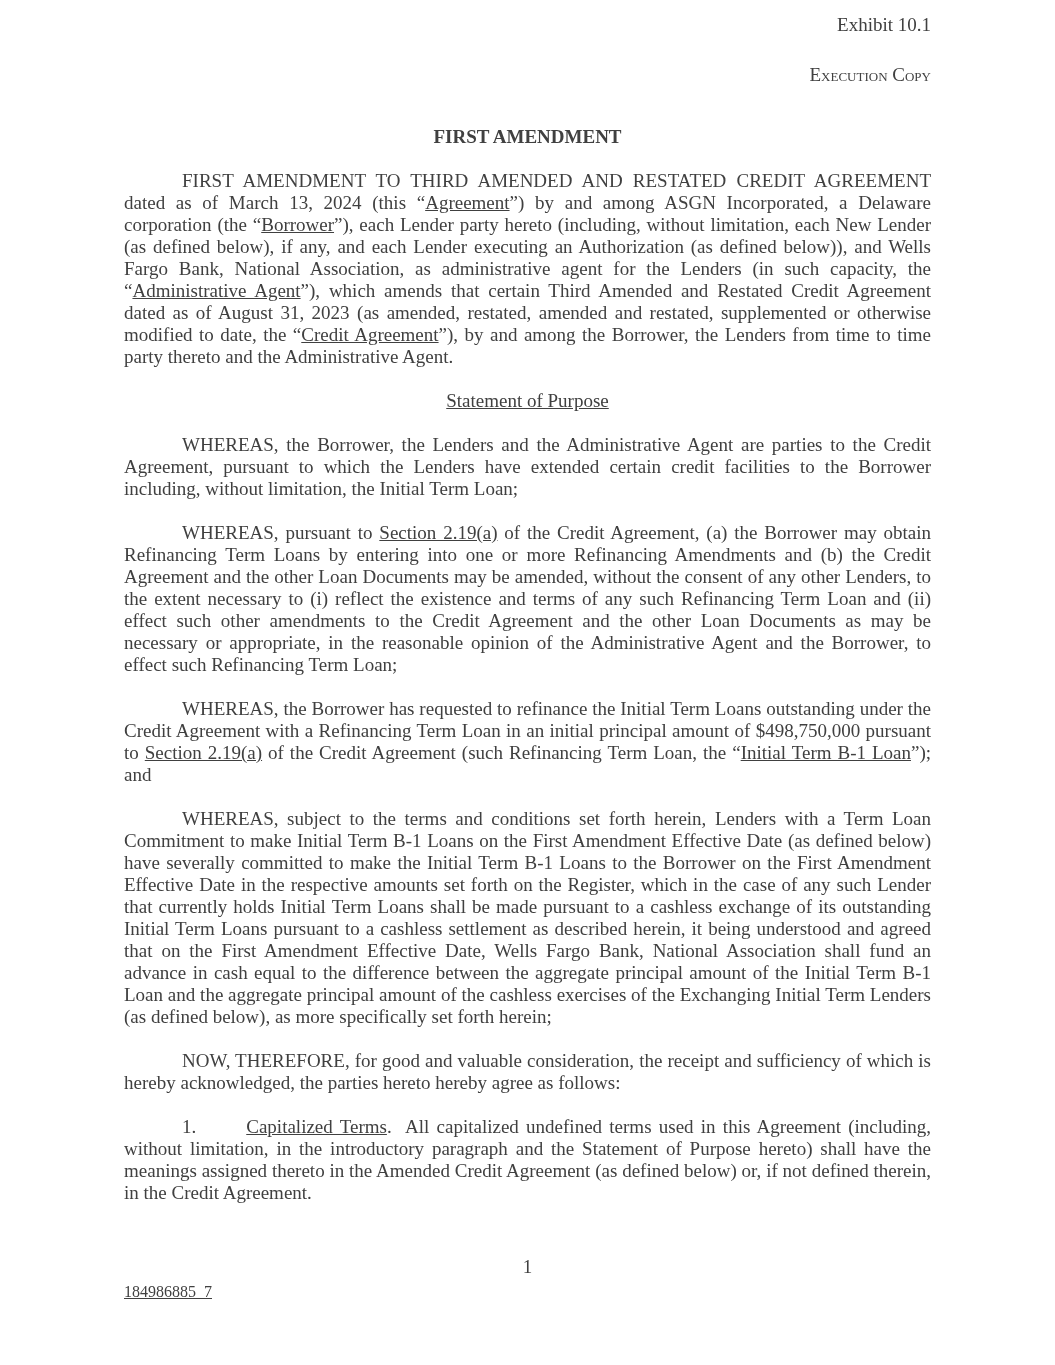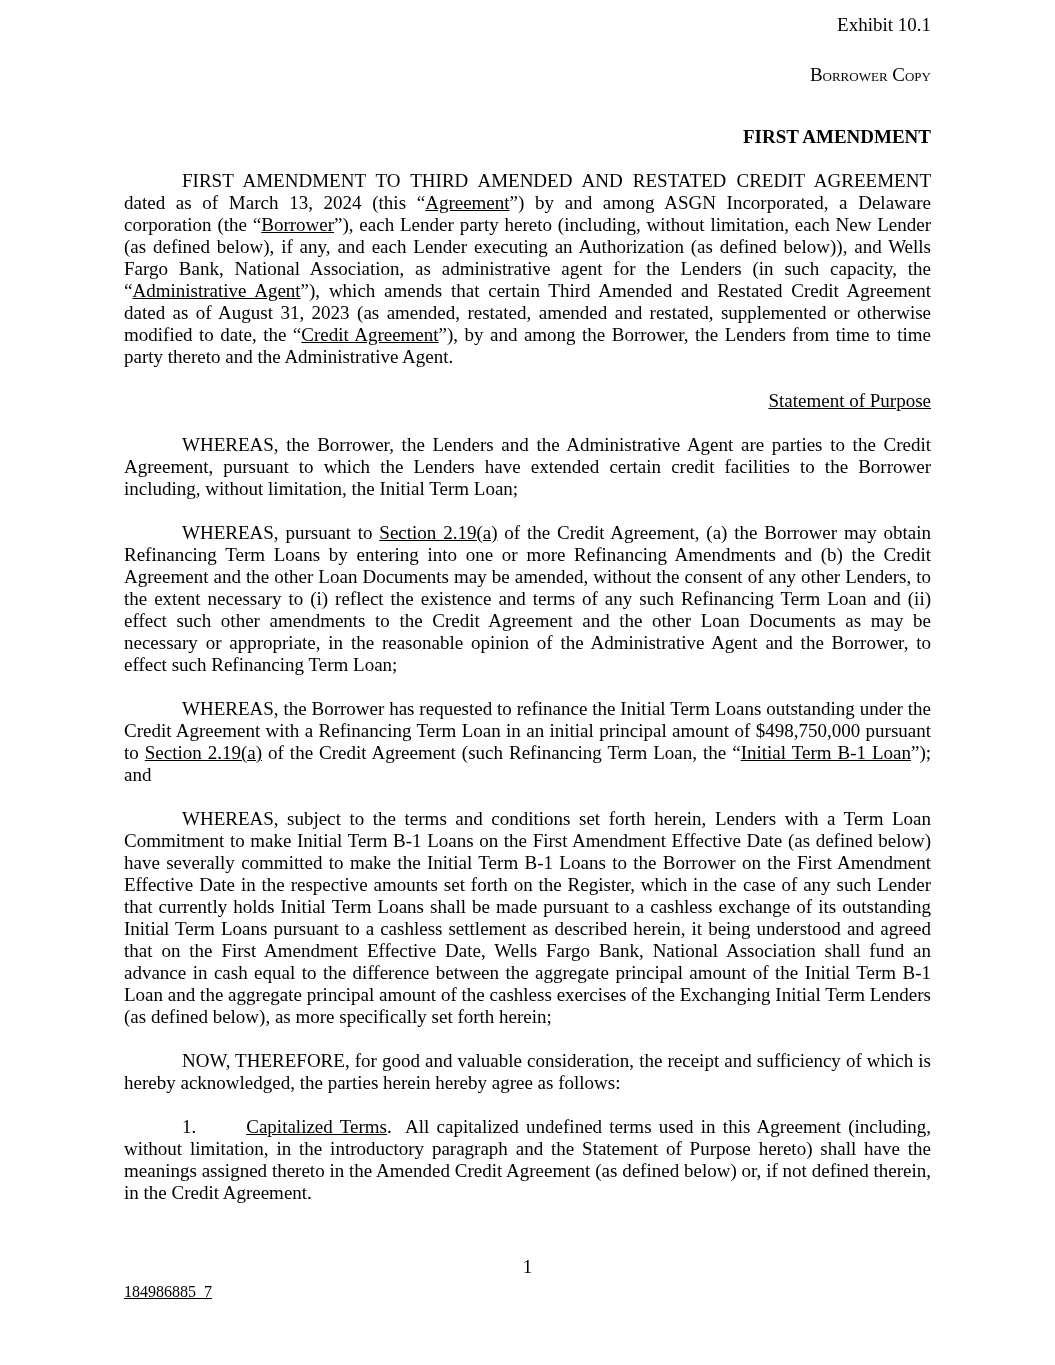--- a/index.html
+++ b/index.html
@@ -7,36 +7,36 @@
     padding: 0;
     background: #ffffff;
   }
   .page {
     position: relative;
     width: 1055px;
     height: 1365px;
     box-sizing: border-box;
     padding: 14px 124px 8px 124px;
     background: #ffffff;
-    color: #000000;
+    color: #404040;
     font-family: "Liberation Serif", "DejaVu Serif", serif;
     font-size: 19px;
     line-height: 22px;
     overflow: hidden;
   }
   .right { text-align: right; }
   .exhibit-line { margin-bottom: 28px; }
   .execcopy { font-variant: small-caps; margin-bottom: 40px; }
-  .title { text-align: right; font-weight: bold; margin-bottom: 22px; }
+  .title { text-align: center; font-weight: bold; margin-bottom: 22px; }
   .para {
     margin: 4px 0 22px 0;
     text-align: justify;
     text-indent: 58px;
   }
-  .heading { text-align: right; margin: 0 0 22px 0; }
+  .heading { text-align: center; margin: 0 0 22px 0; }
   .u { text-decoration: underline; }
   .tab { display: inline-block; width: 50px; }
   .pagenum {
     position: absolute;
     left: 0;
     top: 1256px;
     width: 100%;
     text-align: center;
   }
   .docid {
@@ -48,41 +48,41 @@
     text-decoration: underline;
   }
 </style>
 </head>
 <body>
 
 <div class="page">
 
   <div class="exhibit-line right">Exhibit 10.1</div>
 
-  <div class="execcopy right">Borrower Copy</div>
+  <div class="execcopy right">Execution Copy</div>
 
   <div class="title">
     <div>FIRST AMENDMENT</div>
   </div>
 
   <p class="para"><span>FIRST AMENDMENT TO THIRD AMENDED AND RESTATED CREDIT AGREEMENT dated as of March 13, 2024 (this “</span><span class="u">Agreement</span><span>”) by and among ASGN Incorporated, a Delaware corporation (the “</span><span class="u">Borrower</span><span>”), each Lender party hereto (including, without limitation, each New Lender (as defined below), if any, and each Lender executing an Authorization (as defined below)), and Wells Fargo Bank, National Association, as administrative agent for the Lenders (in such capacity, the “</span><span class="u">Administrative Agent</span><span>”), which amends that certain Third Amended and Restated Credit Agreement dated as of August 31, 2023 (as amended, restated, amended and restated, supplemented or otherwise modified to date, the “</span><span class="u">Credit Agreement</span><span>”), by and among the Borrower, the Lenders from time to time party thereto and the Administrative Agent.</span></p>
 
   <div class="heading">
     <span class="u">Statement of Purpose</span>
   </div>
 
   <p class="para"><span>WHEREAS, the Borrower, the Lenders and the Administrative Agent are parties to the Credit Agreement, pursuant to which the Lenders have extended certain credit facilities to the Borrower including, without limitation, the Initial Term Loan;</span></p>
 
   <p class="para"><span>WHEREAS, pursuant to </span><span class="u">Section 2.19(a)</span><span> of the Credit Agreement, (a) the Borrower may obtain Refinancing Term Loans by entering into one or more Refinancing Amendments and (b) the Credit Agreement and the other Loan Documents may be amended, without the consent of any other Lenders, to the extent necessary to (i) reflect the existence and terms of any such Refinancing Term Loan and (ii) effect such other amendments to the Credit Agreement and the other Loan Documents as may be necessary or appropriate, in the reasonable opinion of the Administrative Agent and the Borrower, to effect such Refinancing Term Loan;</span></p>
 
   <p class="para"><span>WHEREAS, the Borrower has requested to refinance the Initial Term Loans outstanding under the Credit Agreement with a Refinancing Term Loan in an initial principal amount of $498,750,000 pursuant to </span><span class="u">Section 2.19(a)</span><span> of the Credit Agreement (such Refinancing Term Loan, the “</span><span class="u">Initial Term B-1 Loan</span><span>”); and</span></p>
 
   <p class="para"><span>WHEREAS, subject to the terms and conditions set forth herein, Lenders with a Term Loan Commitment to make Initial Term B-1 Loans on the First Amendment Effective Date (as defined below) have severally committed to make the Initial Term B-1 Loans to the Borrower on the First Amendment Effective Date in the respective amounts set forth on the Register, which in the case of any such Lender that currently holds Initial Term Loans shall be made pursuant to a cashless exchange of its outstanding Initial Term Loans pursuant to a cashless settlement as described herein, it being understood and agreed that on the First Amendment Effective Date, Wells Fargo Bank, National Association shall fund an advance in cash equal to the difference between the aggregate principal amount of the Initial Term B-1 Loan and the aggregate principal amount of the cashless exercises of the Exchanging Initial Term Lenders (as defined below), as more specifically set forth herein;</span></p>
 
-  <p class="para"><span>NOW, THEREFORE, for good and valuable consideration, the receipt and sufficiency of which is hereby acknowledged, the parties herein hereby agree as follows:</span></p>
+  <p class="para"><span>NOW, THEREFORE, for good and valuable consideration, the receipt and sufficiency of which is hereby acknowledged, the parties hereto hereby agree as follows:</span></p>
 
   <p class="para"><span>1.</span><span class="tab">&nbsp;</span><span class="u">Capitalized Terms</span><span>.&nbsp; All capitalized undefined terms used in this Agreement (including, without limitation, in the introductory paragraph and the Statement of Purpose hereto) shall have the meanings assigned thereto in the Amended Credit Agreement (as defined below) or, if not defined therein, in the Credit Agreement.</span></p>
 
   <div class="pagenum">1</div>
 
   <div class="docid">184986885_7</div>
 
 </div>
 
 </body></html>

